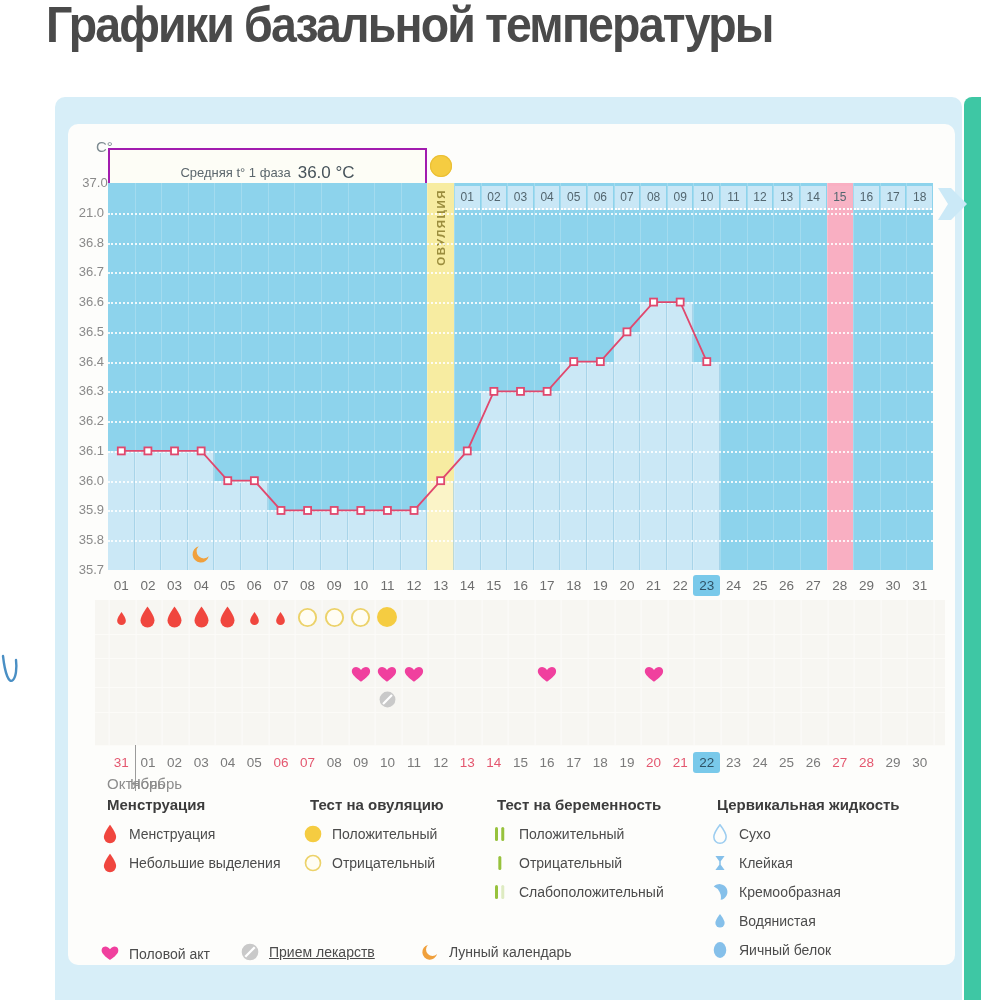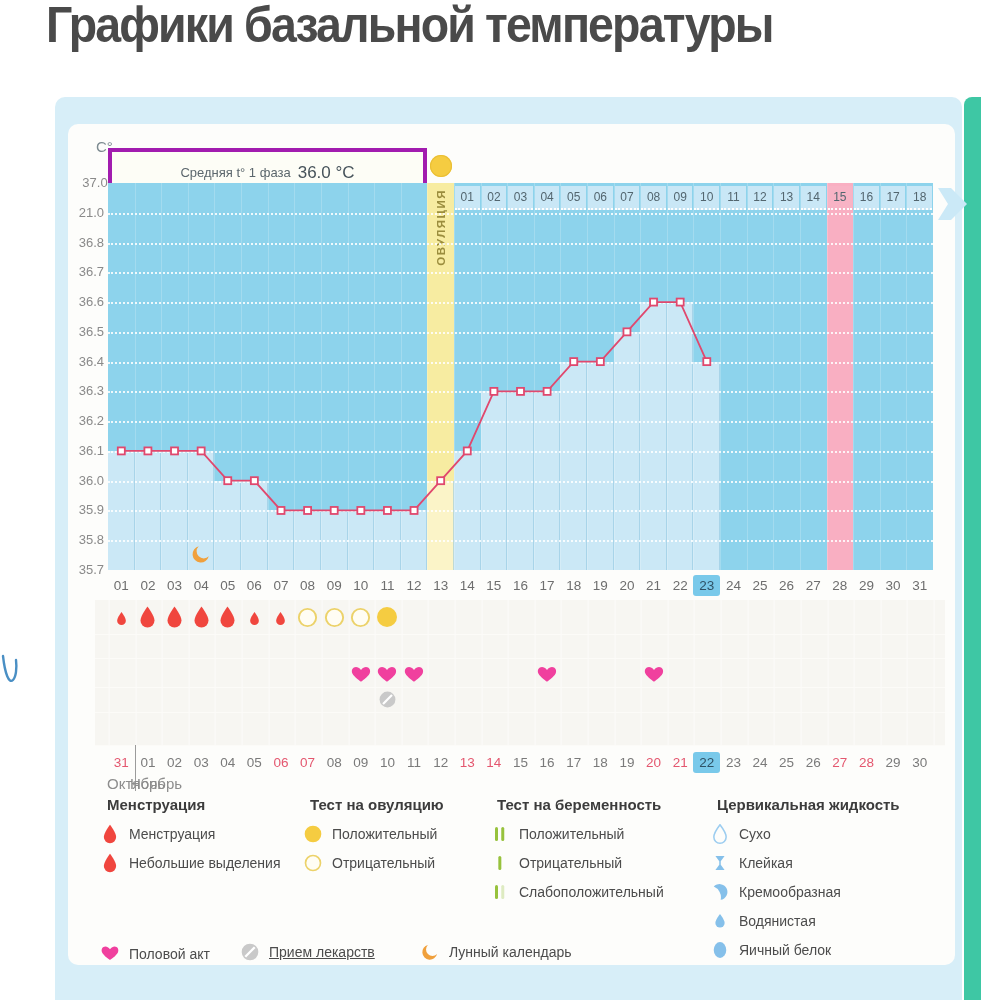--- a/index.html
+++ b/index.html
@@ -5,21 +5,21 @@
   html,body{margin:0;padding:0}
   body{width:981px;height:1000px;position:relative;background:#fff;overflow:hidden;
        font-family:"Liberation Sans",sans-serif;}
   h1{position:absolute;left:46px;top:-4px;margin:0;font-size:50px;font-weight:bold;
      color:#4a4a4a;letter-spacing:-2px;transform:scaleX(.93);transform-origin:0 0;white-space:nowrap}
   .card{position:absolute;left:55px;top:97px;width:907px;height:903px;background:#d7eef8;
         border-radius:10px 10px 0 0}
   .panel{position:absolute;left:13px;top:27px;width:887px;height:841px;background:#fdfdfb;
          border-radius:10px}
   .unit{position:absolute;left:28px;top:14px;font-size:15px;color:#7d8b91}
-  .hbox{position:absolute;top:24px;height:49px;background:#fdfdf6;border:4px solid #a21caf;
+  .hbox{position:absolute;top:24px;height:49px;background:#fdfdf6;border:2px solid #a21caf;
         box-sizing:border-box;display:flex;align-items:center}
   .hleft{left:40px;width:319px;justify-content:center}
   .hright{left:386px;width:479px;padding-left:16px}
   .hlabel{font-size:13px;color:#5c676d;margin-right:7px}
   .hvalue{font-size:17px;color:#46525a}
   .hgap{margin-left:46px}
   .ovu-dot{position:absolute;left:362px;top:31px;width:22px;height:22px;border-radius:50%;
            background:#f5cc41;box-shadow:inset 0 0 0 1px #eabf35}
   #plot{position:absolute;left:40px;top:59px;width:825px;height:387px;background:#8dd3ec;overflow:hidden}
   .col{position:absolute;top:0;bottom:0}

